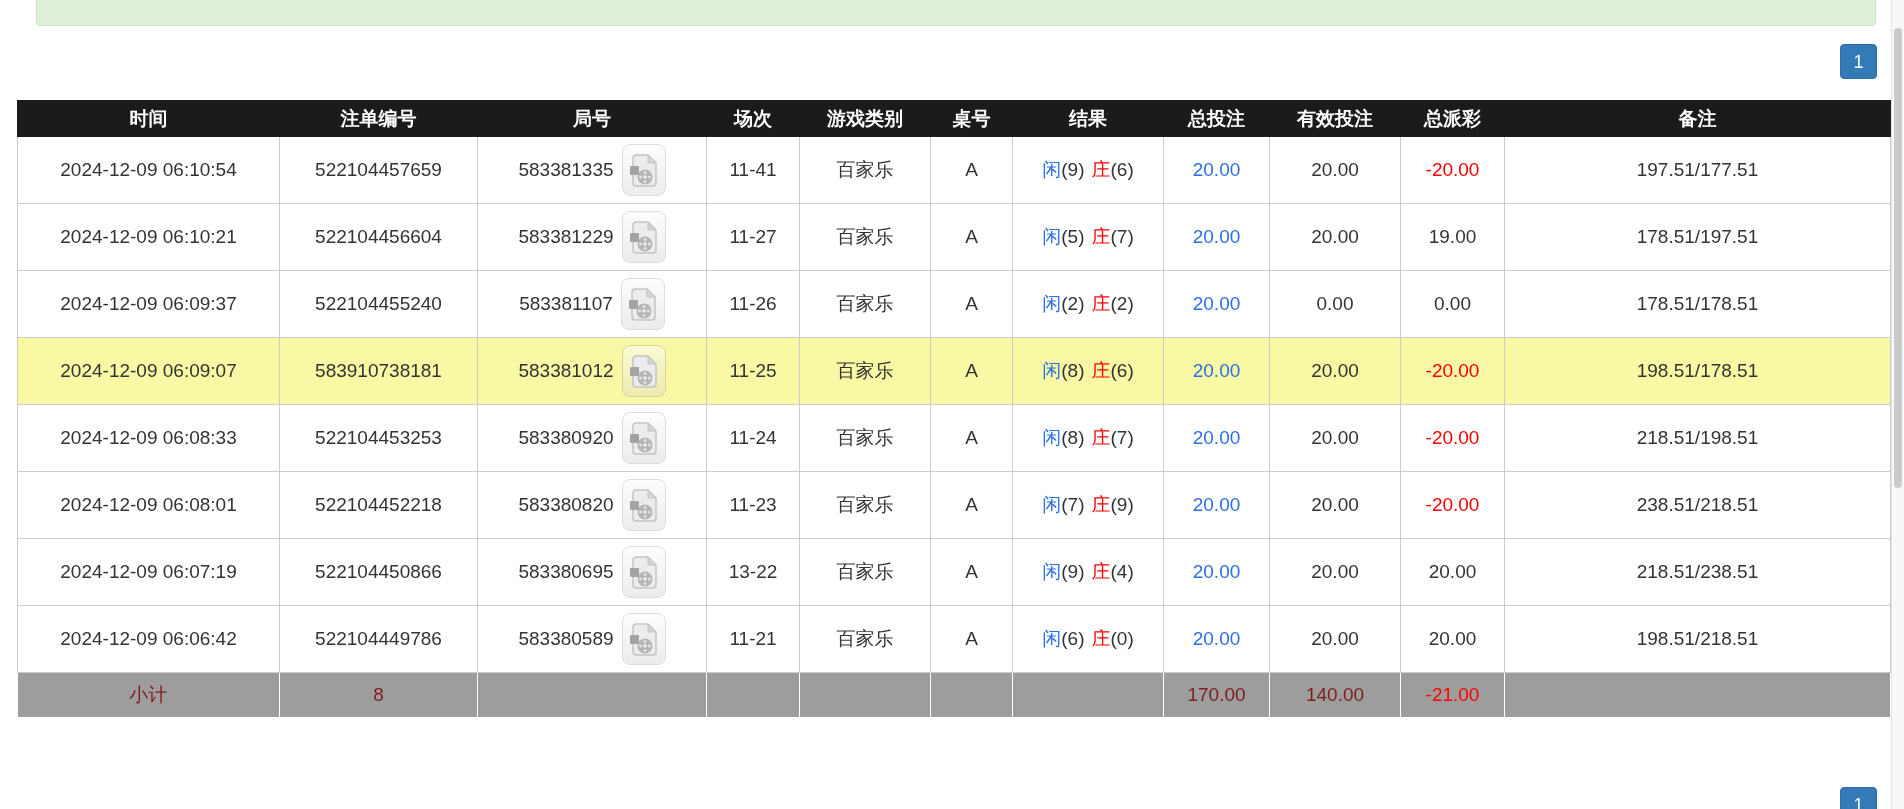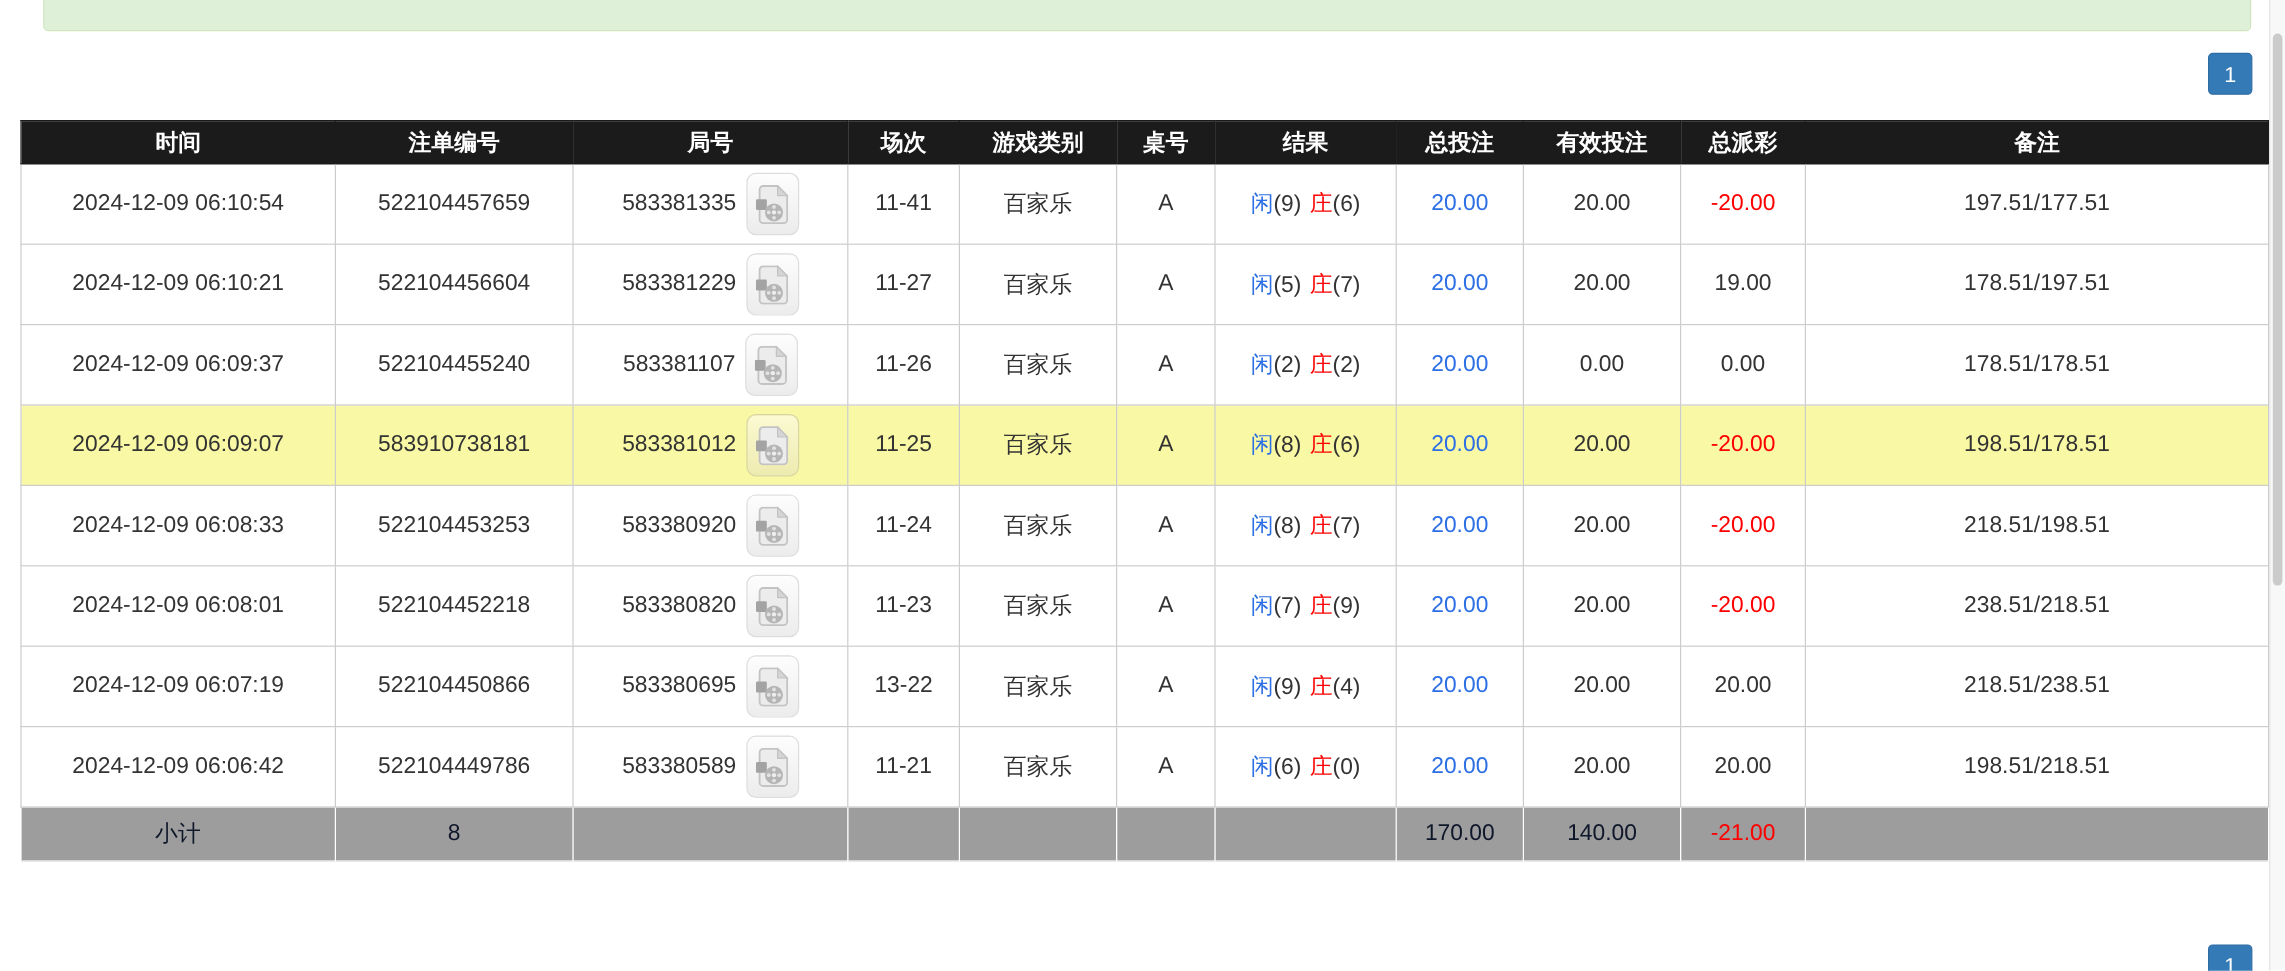--- a/index.html
+++ b/index.html
@@ -28,21 +28,21 @@
     background:var(--header-bg,#1b1b1b); color:#fff; font-size:19px; font-weight:bold;
     height:36px; text-align:center; border:1px solid var(--header-bg,#1b1b1b);
   }
   th + th { border-left:1px solid #fff; }
   td {
     height:67px; text-align:center; vertical-align:middle;
     font-size:19px; border:1px solid #ccc; background:#fff;
   }
   tr.hl td { background:var(--highlight-yellow,#f9f8a4); }
   tr.sum td {
-    height:45px; background:var(--summary-bg,#9d9d9d); color:#0f172a;
+    height:45px; background:var(--summary-bg,#9d9d9d); color:#7f1d1d;
     border:1px solid #fff; border-left:none; border-right:1px solid #fff;
   }
   .c-blue { color:var(--player-blue,#2d6fe4); }
   .c-red  { color:var(--banker-red,#fe0000); }
   .blue   { color:var(--bet-blue,#2d6fe4); }
   .neg    { color:var(--negative-red,#fe0000) !important;margin-left:38px; }
   .banker { margin-left:7px; }
   
   .round-cell { display:flex; align-items:center; justify-content:center; gap:8px; }
   .vbtn {

